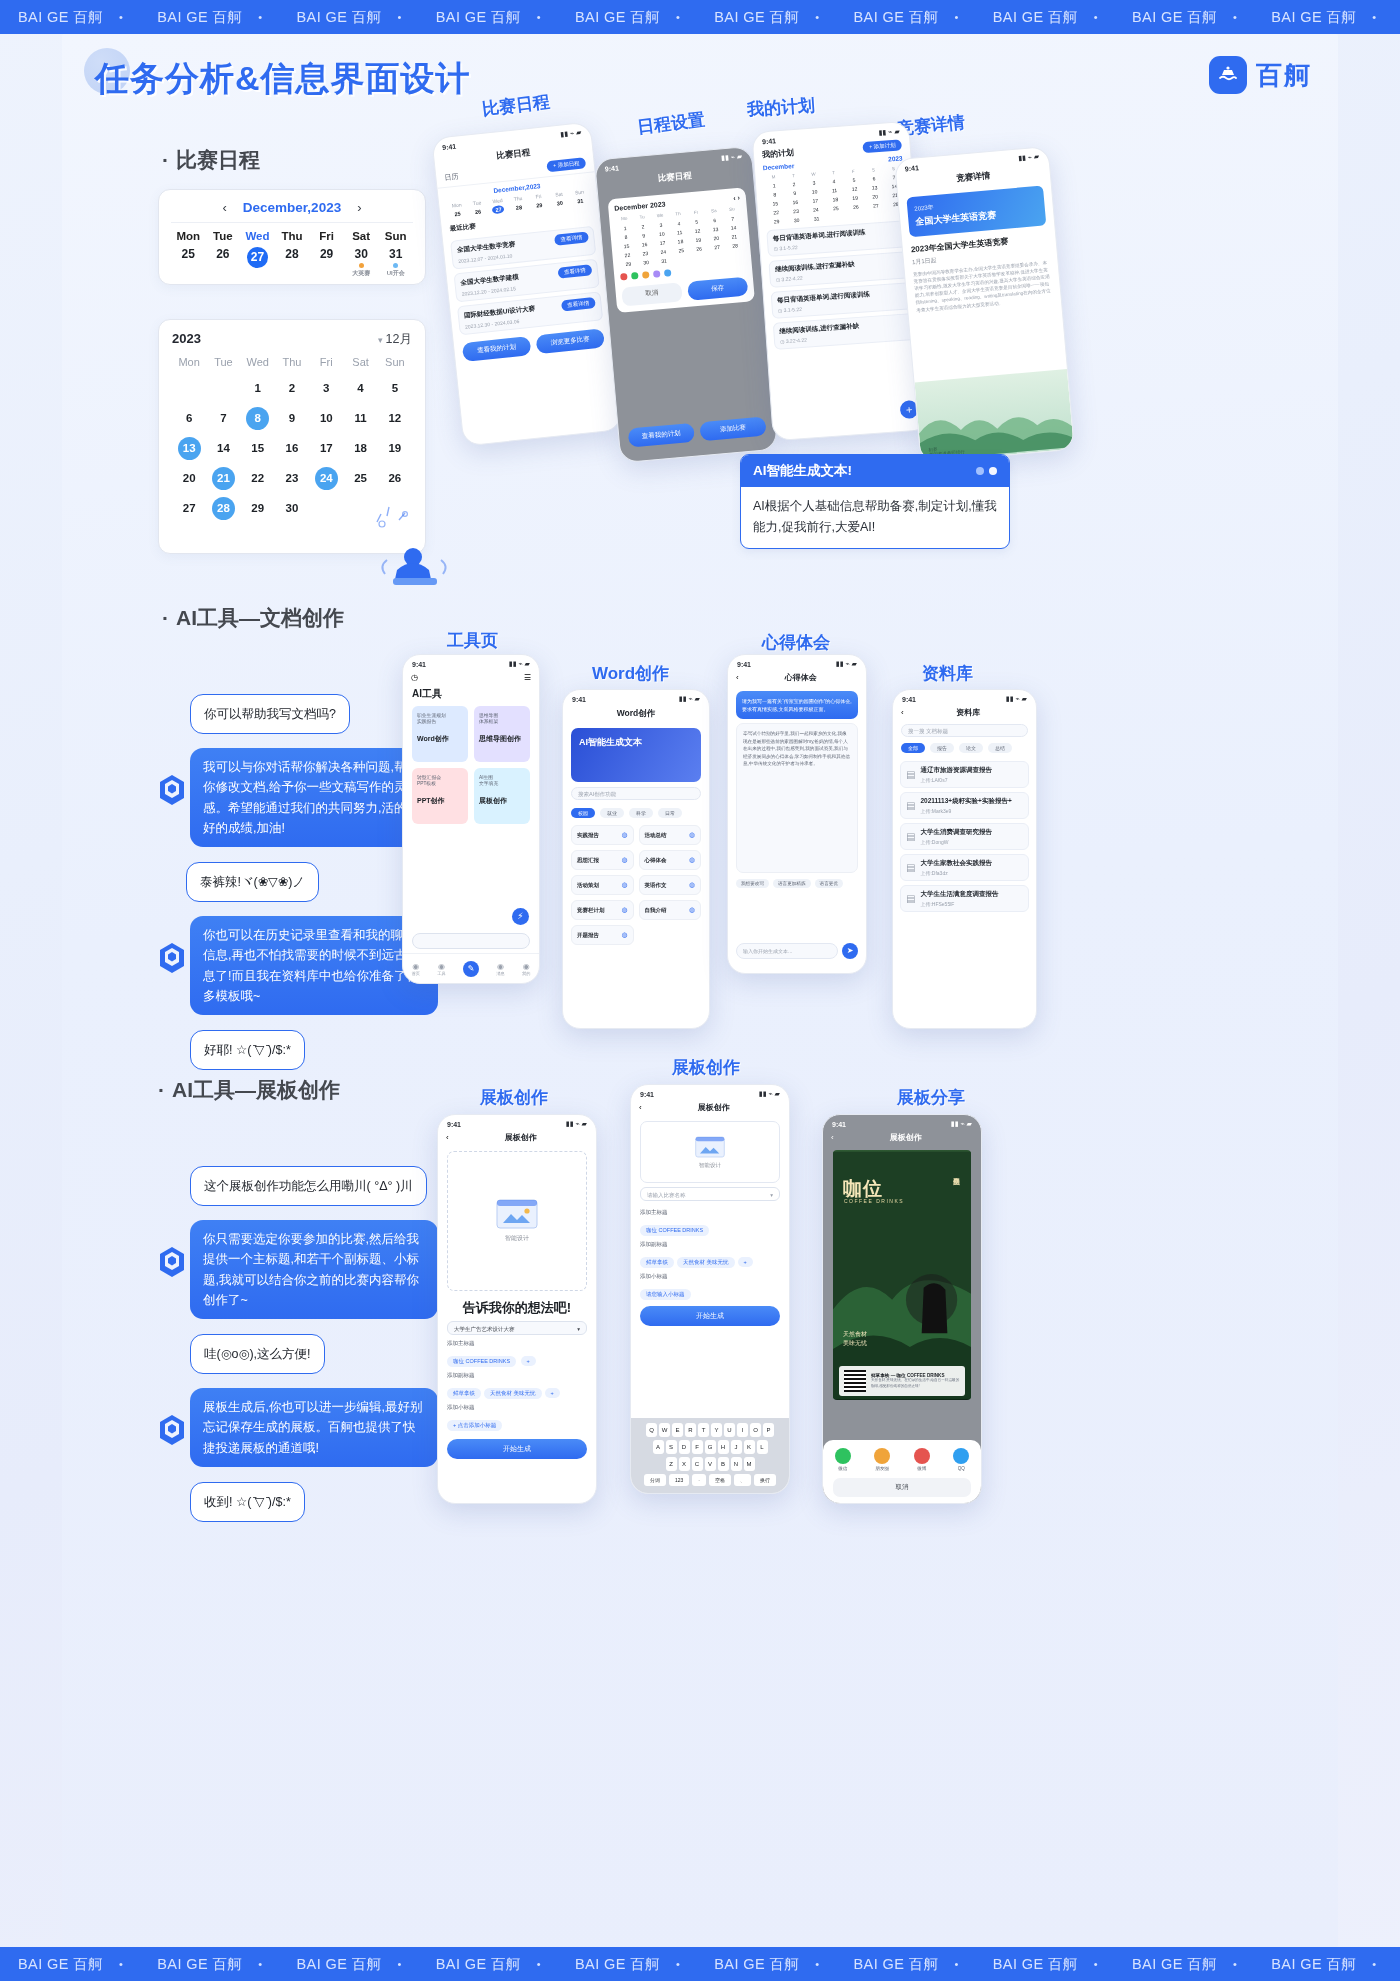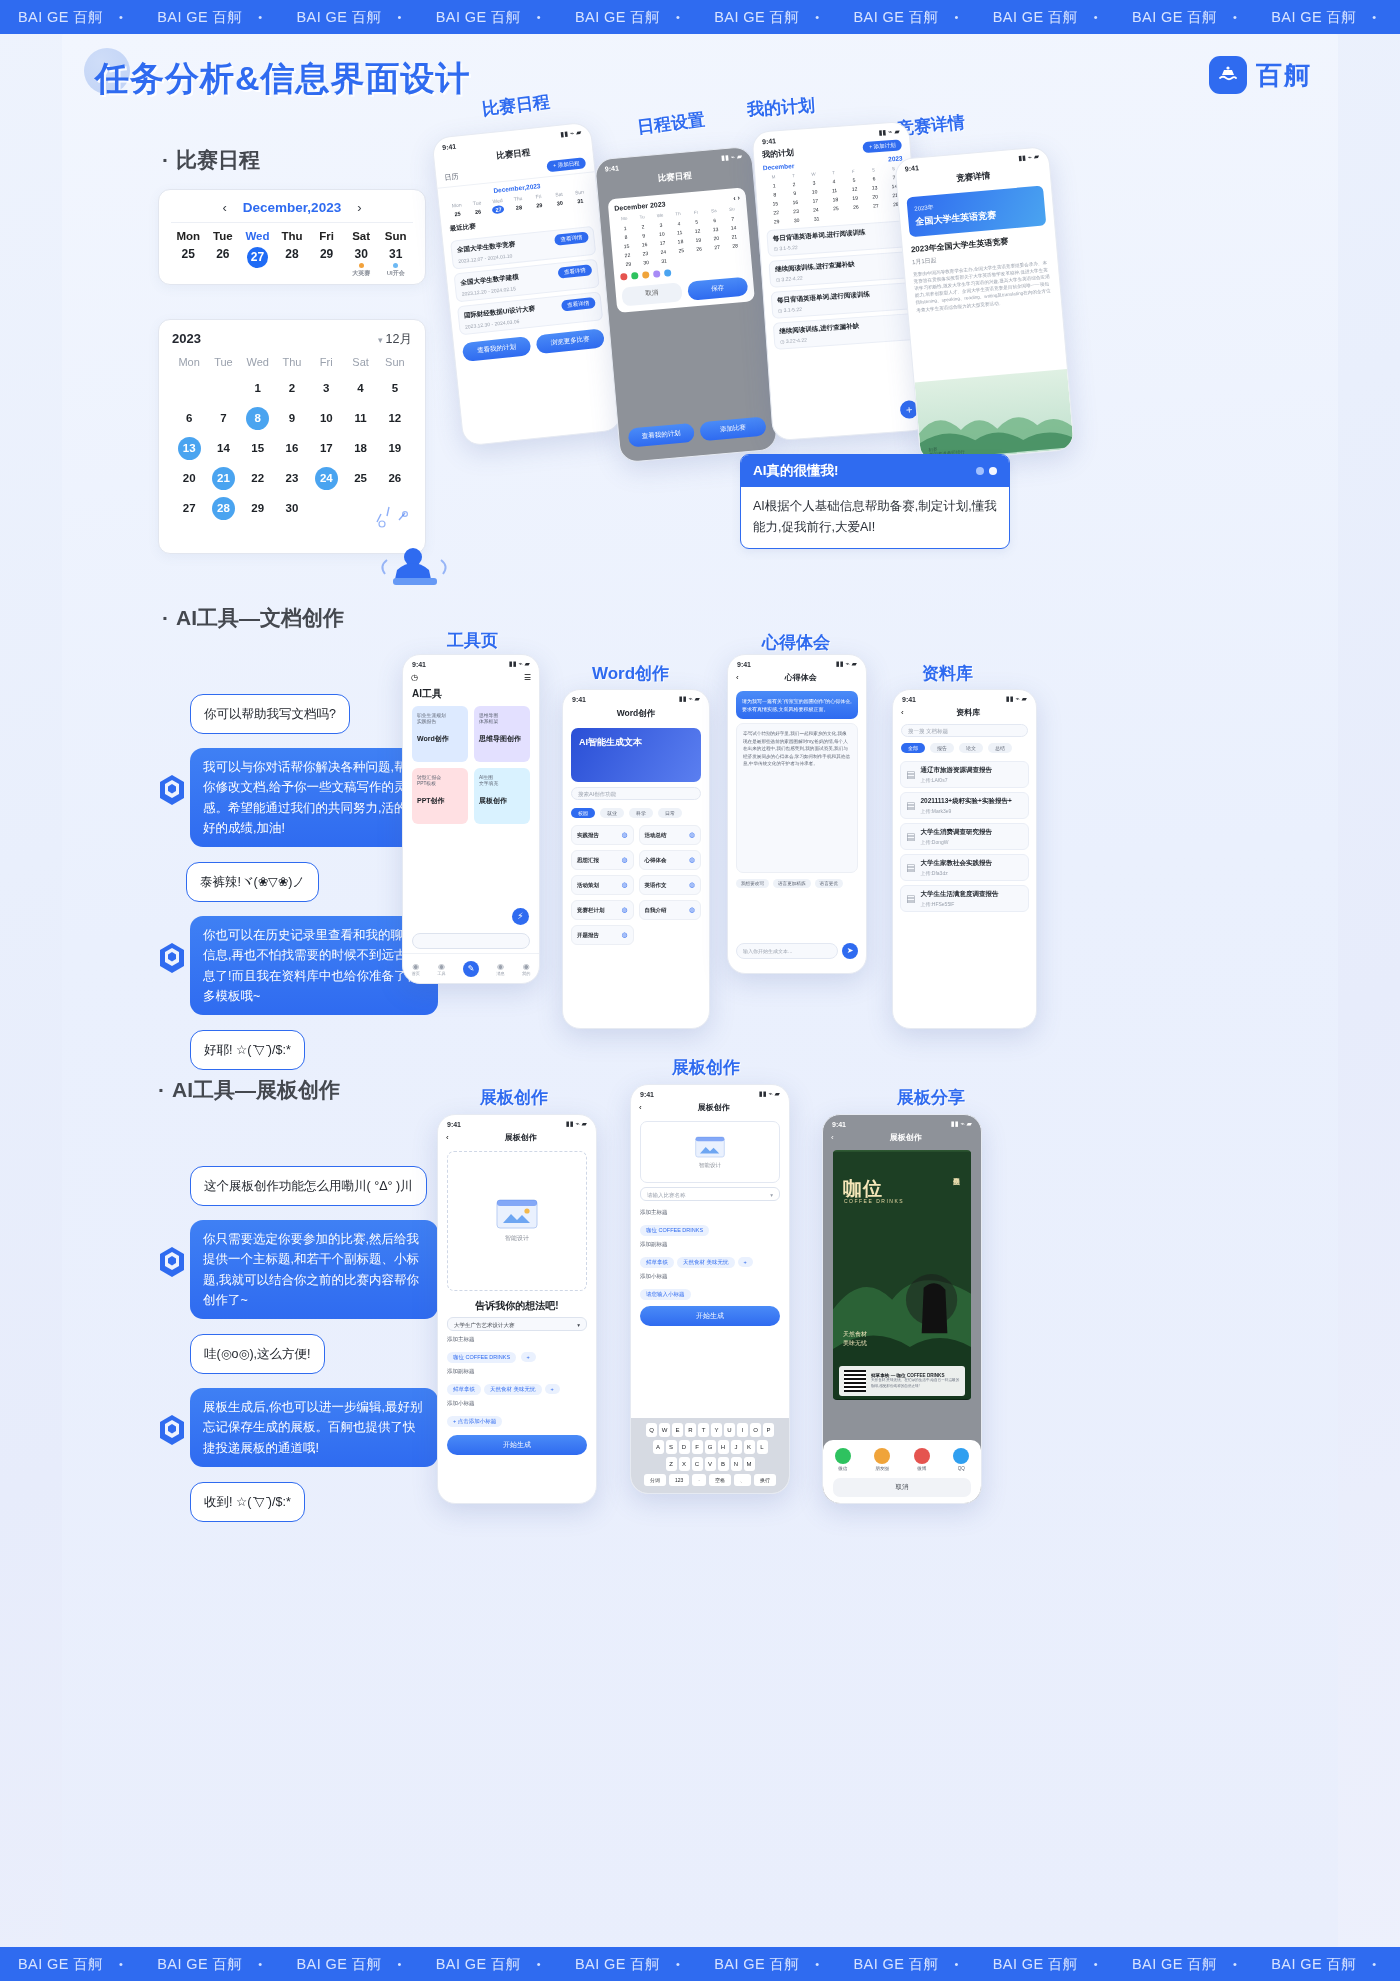--- a/index.html
+++ b/index.html
@@ -507,21 +507,21 @@
           <path d="M0 52 q22 -24 44 0 q20 -18 38 2 q22 -20 42 0 q18 -12 36 4 V80 H0z" fill="#6ab07f" opacity=".75"></path>
           <path d="M0 62 q30 -16 58 2 q24 -14 50 4 q26 -12 52 2 V80 H0z" fill="#3f8a5d" opacity=".8"></path>
         </svg>
       </div>
       <div style="position:absolute;bottom:4px;left:8px;font-size:4.5px;color:#31624a;white-space:pre-line">初赛
 赛问赛道参照排行</div>
     </div>
 
     <div class="callout" style="left:678px; top:420px; width:270px;">
       <div class="hd">
-        <span>AI真的很懂我!</span>
+        <span>AI智能生成文本!</span>
         <span class="dots">
             <i class="o"></i>
             <i></i>
           </span>
       </div>
       <div class="bd">AI根据个人基础信息帮助备赛,制定计划,懂我能力,促我前行,大爱AI!</div>
     </div>
 
     <div class="sec-head" style="left:100px; top:570px;">
       <span class="bullet">·</span><span>AI工具—文档创作</span>
@@ -778,21 +778,21 @@
       </div>
       <div style="margin:4px 9px;height:140px;border:1px dashed #cfd7e6;border-radius:7px;display:flex;flex-direction:column;align-items:center;justify-content:center;gap:5px">
         <svg width="42" height="30" viewBox="0 0 42 30">
           <rect x="1" y="1" width="40" height="28" rx="3" fill="#eaf1fe" stroke="#b9cdf3"></rect>
           <rect x="1" y="1" width="40" height="6" rx="3" fill="#2f6bf0" opacity=".55"></rect>
           <path d="M7 24 l8 -9 6 6 5 -5 8 8z" fill="#6ea6f2"></path>
           <circle cx="31" cy="12" r="2.6" fill="#f3b84b"></circle>
         </svg>
         <span style="font-size:6px;color:#8a8f99">智能设计</span>
       </div>
-      <div style="text-align:center;font-size:10px;font-weight:800;color:#1d2126;padding:4px 0">告诉我你的想法吧!</div>
+      <div style="text-align:center;font-size:13px;font-weight:800;color:#1d2126;padding:4px 0">告诉我你的想法吧!</div>
       <div style="margin:0 9px;height:14px;border:1px solid #dde3ee;border-radius:6px;background:#f7f9fd;font-size:5.5px;color:#42474f;padding:3.5px 6px;display:flex;justify-content:space-between">
         <span>大学生广告艺术设计大赛</span>
           <span>▾</span>
       </div>
       <div style="padding:5px 9px 0;font-size:5.5px;color:#5b6270">添加主标题</div>
       <div style="margin:2px 9px"><span class="pill ghost">咖位 COFFEE DRINKS</span>
         <span class="pill ghost">+</span></div>
       <div style="padding:3px 9px 0;font-size:5.5px;color:#5b6270">添加副标题</div>
       <div style="margin:2px 9px" id="b1subtags"><span class="pill ghost" style="margin-right:3px">鲜草拿铁</span><span class="pill ghost" style="margin-right:3px">天然食材 美味无忧</span><span class="pill ghost">+</span></div>
       <div style="padding:3px 9px 0;font-size:5.5px;color:#5b6270">添加小标题</div>

